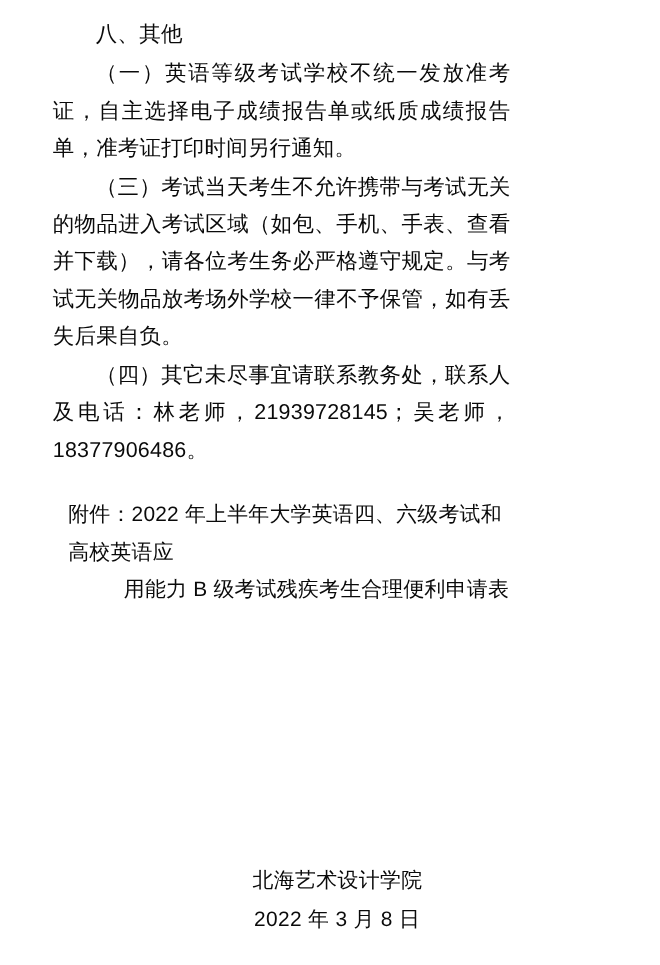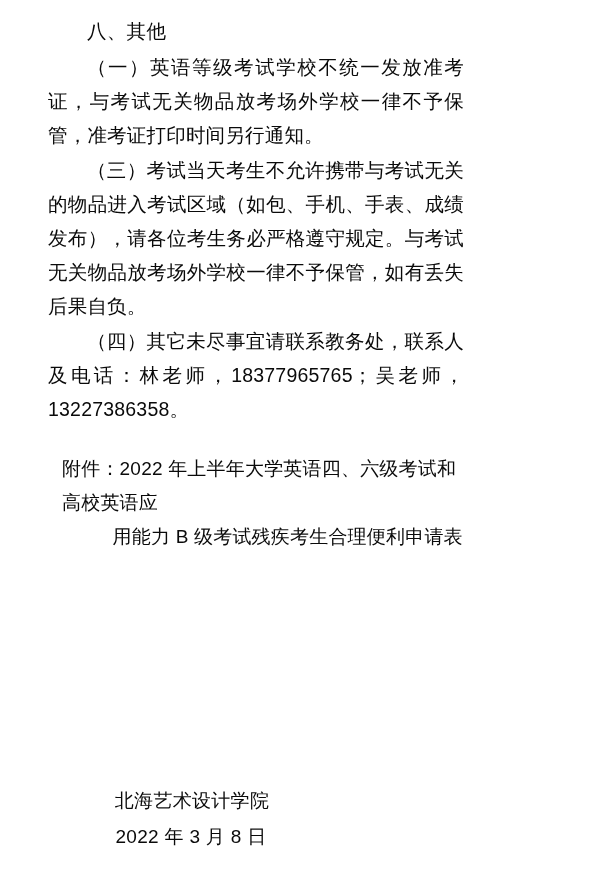--- a/index.html
+++ b/index.html
@@ -49,38 +49,38 @@
   }
   .attachment .cont {
     display: block;
     padding-left: 2.6em;
     text-align: center;
   }
   .signature {
     position: absolute;
     left: 0;
     right: 36px;
-    text-align: center;
+    text-align: right;
     font-size: 19px;
     line-height: 34px;
     letter-spacing: 0.3px;
   }
   .sig-org { top: 784px; padding-right: 80px; }
   .sig-date { top: 820px; padding-right: 82px; }
 </style>
 </head>
 <body>
 
 <div class="page">
 
   <p class="doc-heading">八、其他</p>
 
-  <p class="para">（一）英语等级考试学校不统一发放准考证，与考试无关物品放考场外学校一律不予保管，准考证打印时间另行通知。</p>
-  <p class="para">（三）考试当天考生不允许携带与考试无关的物品进入考试区域（如包、手机、手表、成绩发布），请各位考生务必严格遵守规定。与考试无关物品放考场外学校一律不予保管，如有丢失后果自负。</p>
-  <p class="para">（四）其它未尽事宜请联系教务处，联系人及电话：林老师，18377965765；吴老师，13227386358。</p>
+  <p class="para">（一）英语等级考试学校不统一发放准考证，自主选择电子成绩报告单或纸质成绩报告单，准考证打印时间另行通知。</p>
+  <p class="para">（三）考试当天考生不允许携带与考试无关的物品进入考试区域（如包、手机、手表、查看并下载），请各位考生务必严格遵守规定。与考试无关物品放考场外学校一律不予保管，如有丢失后果自负。</p>
+  <p class="para">（四）其它未尽事宜请联系教务处，联系人及电话：林老师，21939728145；吴老师，18377906486。</p>
 
   <p class="attachment">
     <span>附件：2022 年上半年大学英语四、六级考试和高校英语应</span>
     <span class="cont">用能力 B 级考试残疾考生合理便利申请表</span>
   </p>
 
   <div class="signature sig-org">北海艺术设计学院</div>
   <div class="signature sig-date">2022 年 3 月 8 日</div>
 
 </div>

